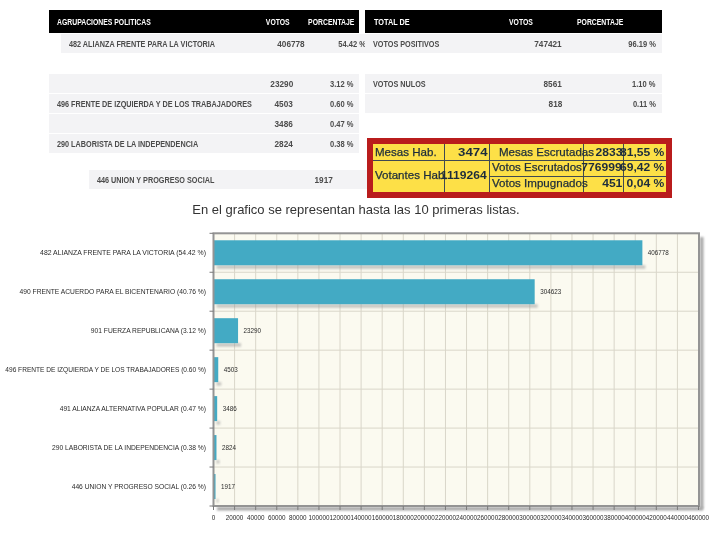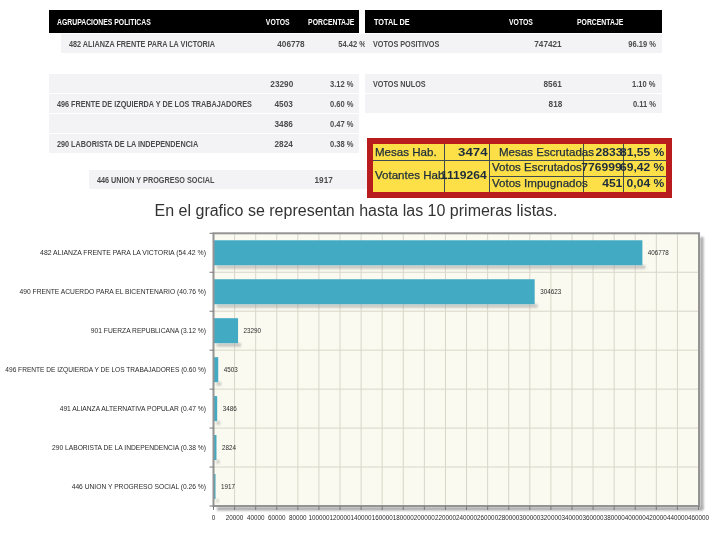--- a/index.html
+++ b/index.html
@@ -13,21 +13,21 @@
 .shr{transform:scaleX(0.73);transform-origin:right center;display:inline-block;}
 .sn{transform:scaleX(0.74);transform-origin:left center;display:inline-block;}
 .sv{transform:scaleX(0.84);transform-origin:right center;display:inline-block;}
 .sp{transform:scaleX(0.77);transform-origin:right center;display:inline-block;}
 .sn2{transform:scaleX(0.74);transform-origin:left center;display:inline-block;}
 .nm{left:8px;}
 .lv{right:66px;}
 .lp{right:5px;}
 .rv{right:100px;}
 .rp{right:6px;}
-#note{position:absolute;left:0;top:202px;width:712px;text-align:center;font-size:16px;color:#333;}
+#note{position:absolute;left:0;top:202px;width:712px;text-align:center;font-size:13px;color:#333;}
 
 #bt{position:absolute;left:367px;top:138px;width:293px;height:48px;
  background:#fde047;border:6px solid #b91c1c;font-size:11px;color:#1d2c3c;}
 #bt .vl{position:absolute;top:0;width:1px;height:48px;background:#3f4952;}
 #bt .hl{position:absolute;height:1px;background:#3f4952;}
 #bt > span{position:absolute;white-space:pre;line-height:13px;}
 .bl{transform:scaleX(1.05);transform-origin:left center;display:inline-block;-webkit-text-stroke:0.25px #1d2c3c;}
 .br{transform:scaleX(1.1);transform-origin:right center;display:inline-block;font-weight:bold;}
 </style>
 </head>

